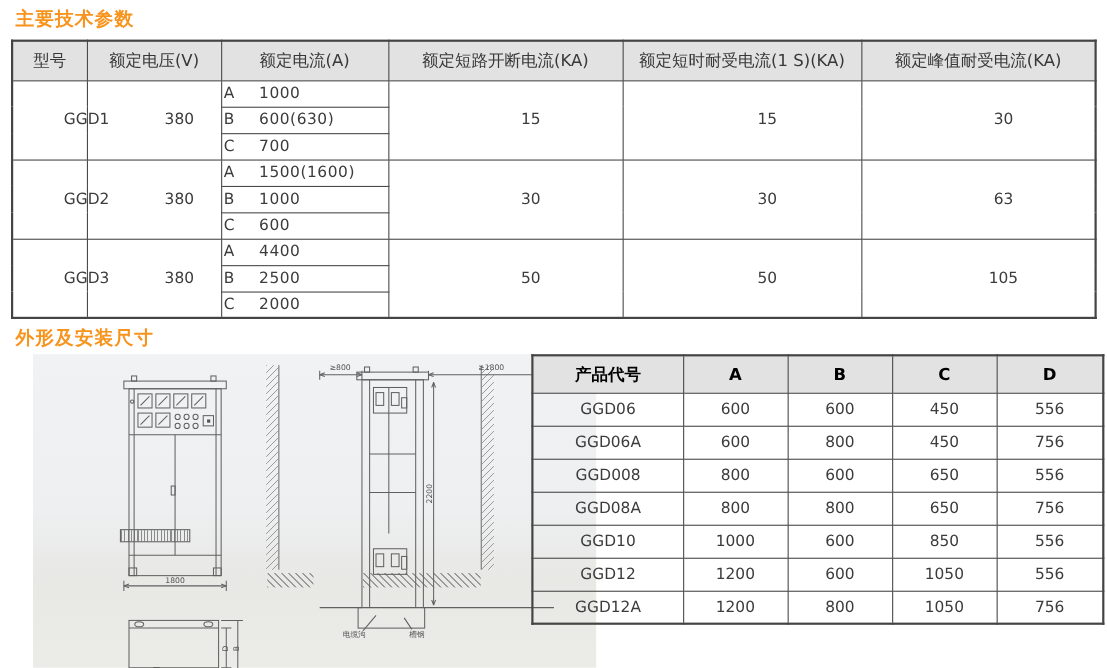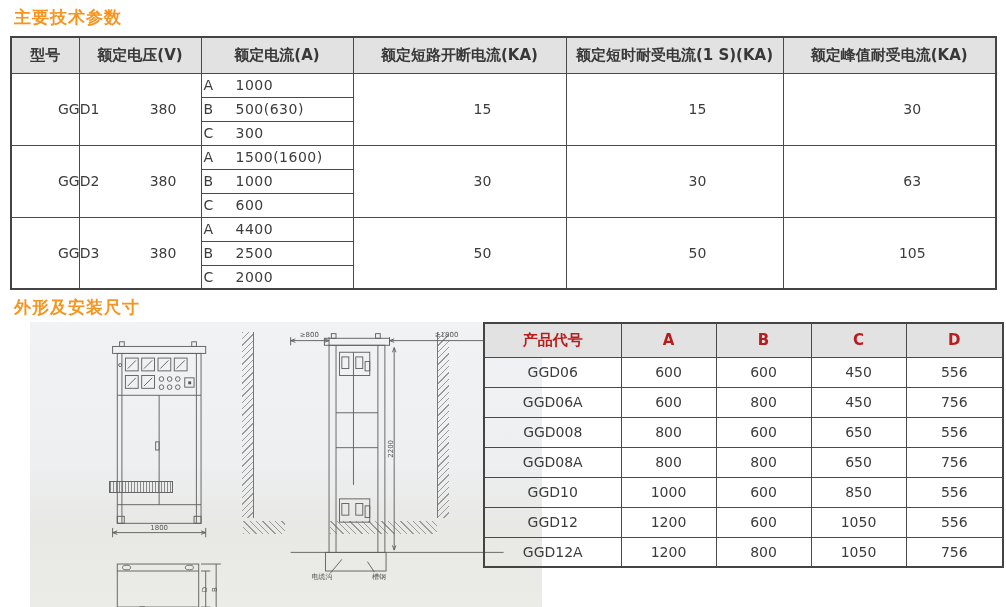--- a/index.html
+++ b/index.html
@@ -7,30 +7,30 @@
               font-family:"DejaVu Sans","Liberation Sans",sans-serif; color:#3c3c3c; }
   .sec-title { position:absolute; left:14px; font-size:17px; font-weight:bold; color:#F7941D; letter-spacing:1px; }
   #title1 { top:6px; }
   #title2 { top:296px; }
 
   
   table { border-collapse:collapse; table-layout:fixed; }
   #spec-table { position:absolute; left:10px; top:36px; width:985px; }
   #spec-table th, #spec-table td { border:1px solid #4a4a4a; text-align:center; vertical-align:middle; }
   #spec-table { border:2px solid #444; }
-  #spec-table th { background:#e2e2e2; font-size:15px; font-weight:bold; height:36px; color:#383838; }
+  #spec-table th { background:#e2e2e2; font-size:15px; font-weight:normal; height:36px; color:#383838; }
   #spec-table td { font-size:14px; height:24px;padding-left:46px; }
   #spec-table td.cur { text-align:left; padding-left:2px; }
   .code { display:inline-block; width:32px; }
   .val  { letter-spacing:0.5px; }
 
   
   #dim-table { position:absolute; left:483px; top:322px; width:519px; border:2px solid #444; }
   #dim-table th, #dim-table td { border:1px solid #4a4a4a; text-align:center; vertical-align:middle; }
-  #dim-table th { background:#e2e2e2; font-size:15px; font-weight:bold; height:34px; color:#b91c1c; }
+  #dim-table th { background:#e2e2e2; font-size:15px; font-weight:bold; height:34px; color:#000000; }
   #dim-table td { font-size:14px; height:30px; }
 
   
   #drawing { position:absolute; left:30px; top:322px; width:512px; height:285px; }
   #drawing .bg { position:absolute; inset:0;
      background:linear-gradient(180deg,#f0f2f3 0%,#edeff0 50%,#e8e8e5 72%,#ebebe8 100%); }
   .hatch-v { position:absolute; width:12px;
      background:repeating-linear-gradient(135deg,#9a9a9a 0px,#9a9a9a 1px,transparent 1px,transparent 4.5px); }
   .hatch-f { position:absolute; height:13px;
      background:repeating-linear-gradient(45deg,#9a9a9a 0px,#9a9a9a 1px,transparent 1px,transparent 4.5px); }
@@ -70,24 +70,24 @@
   </tr>
   <tr>
     <td rowspan="3">GGD1</td>
     <td rowspan="3">380</td>
     <td class="cur"><span class="code">A</span><span class="val">1000</span></td>
     <td rowspan="3">15</td>
     <td rowspan="3">15</td>
     <td rowspan="3">30</td>
   </tr>
   <tr>
-        <td class="cur"><span class="code">B</span><span class="val">500(630)</span></td>
-      </tr>
-  <tr>
-        <td class="cur"><span class="code">C</span><span class="val">300</span></td>
+        <td class="cur"><span class="code">B</span><span class="val">600(630)</span></td>
+      </tr>
+  <tr>
+        <td class="cur"><span class="code">C</span><span class="val">700</span></td>
       </tr>
 
   <tr>
     <td rowspan="3">GGD2</td>
     <td rowspan="3">380</td>
     <td class="cur"><span class="code">A</span><span class="val">1500(1600)</span></td>
     <td rowspan="3">30</td>
     <td rowspan="3">30</td>
     <td rowspan="3">63</td>
   </tr>

